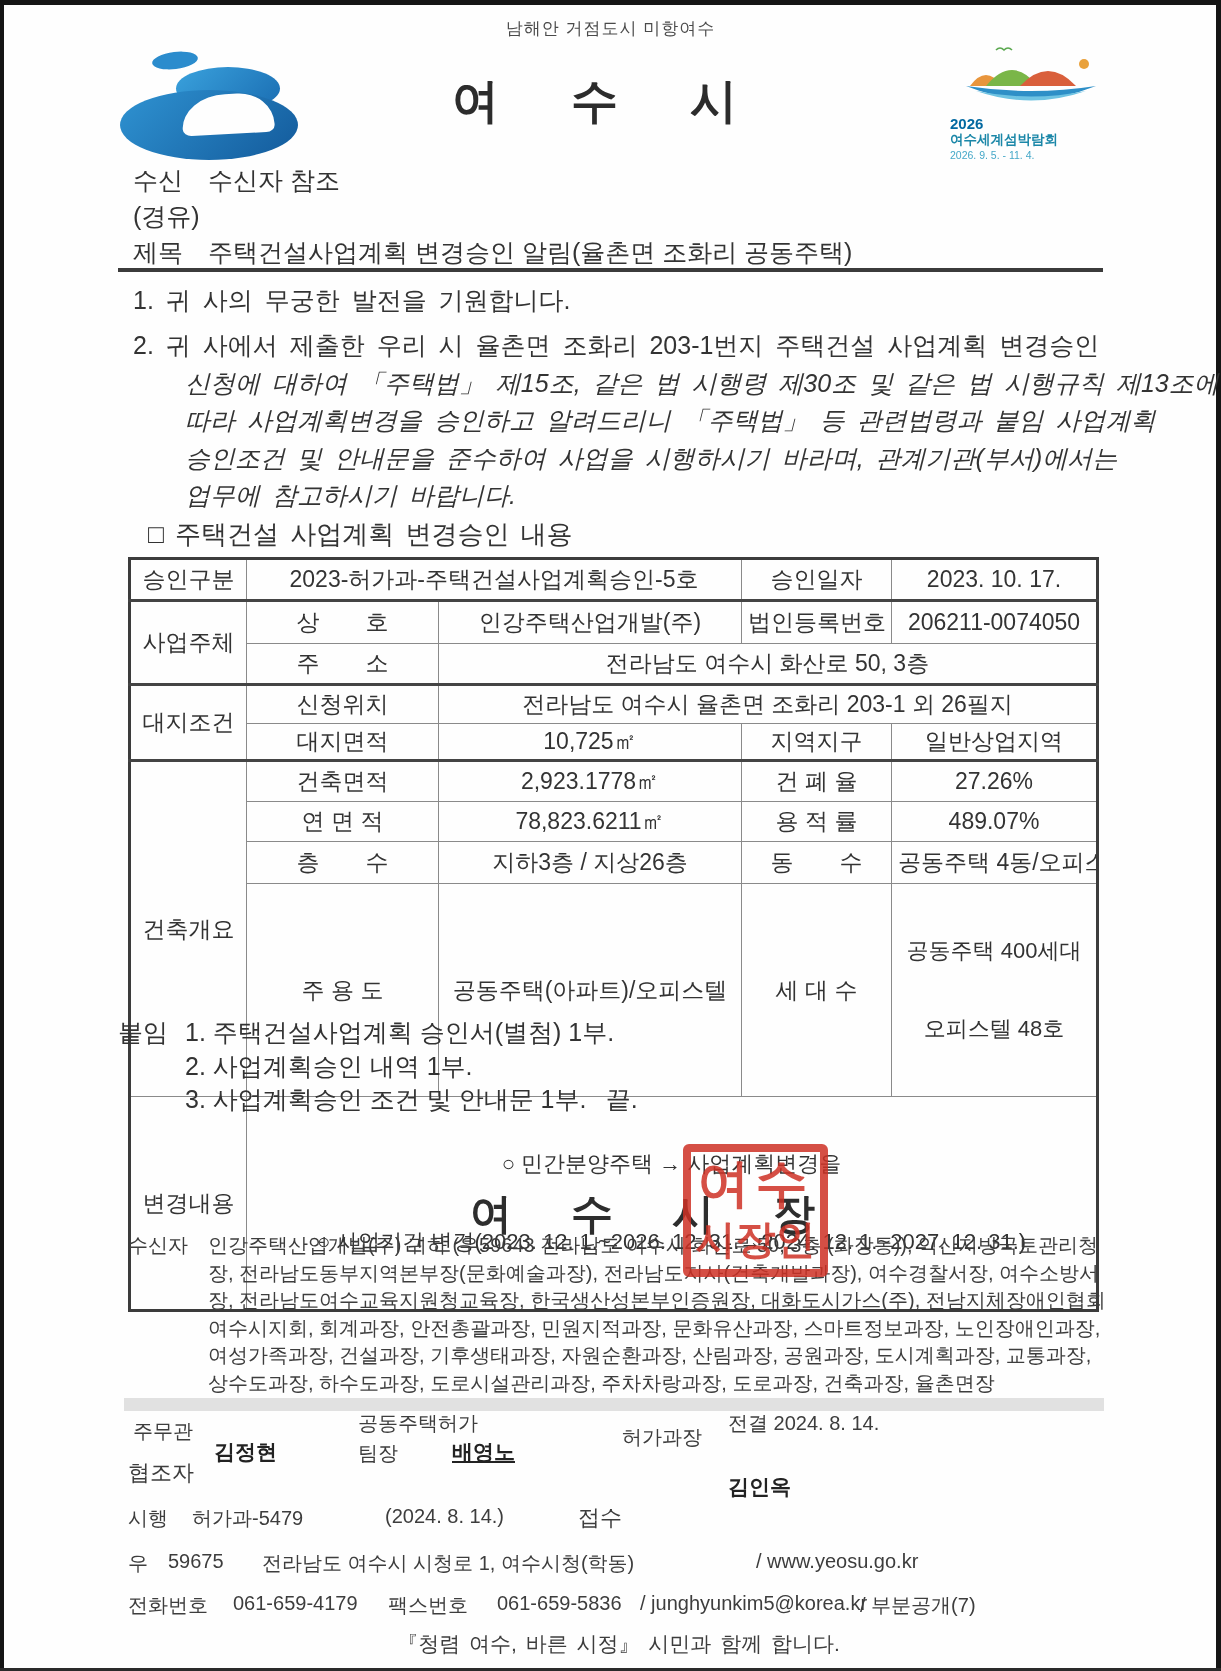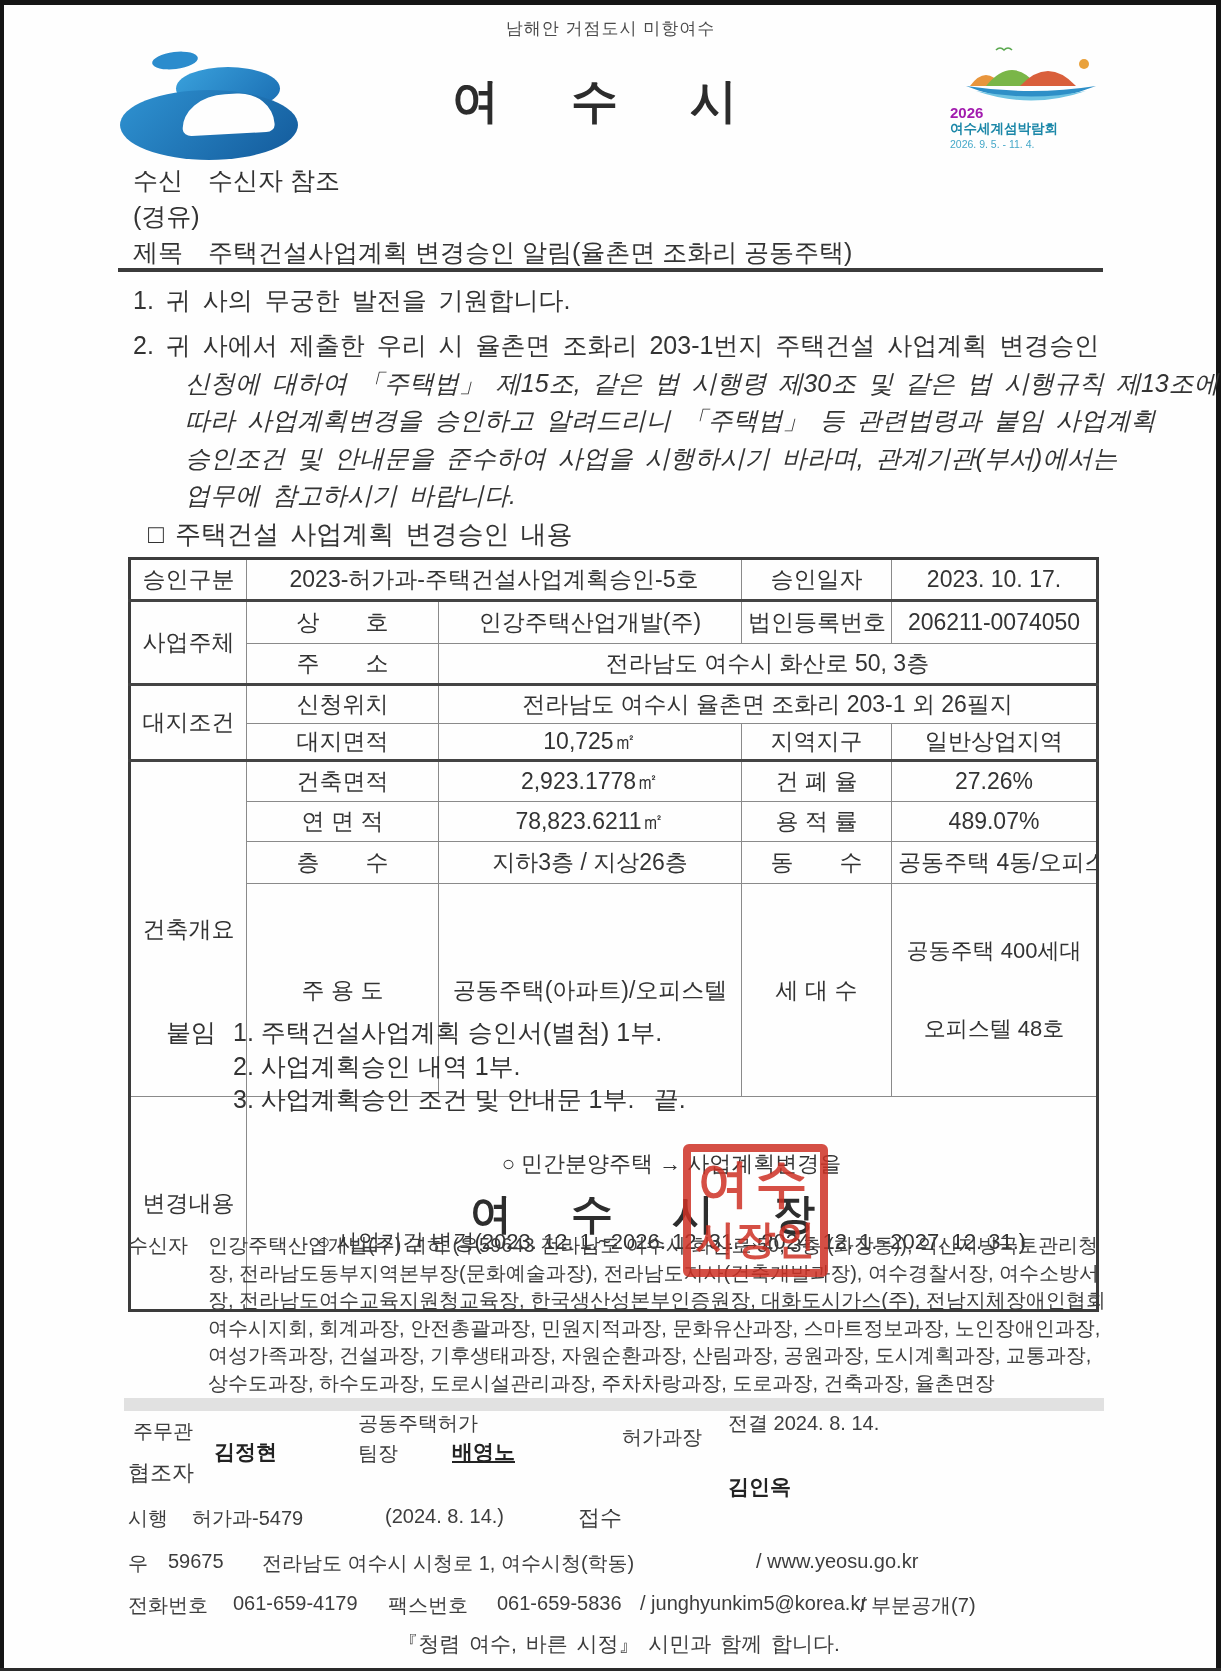--- a/index.html
+++ b/index.html
@@ -25,21 +25,21 @@
   .cl-b3 { left:0px; top:38px; width:178px; height:70px; background:linear-gradient(135deg,#2f93d2,#135a9b); border-radius:50%; }
   .cl-mtn { left:62px; top:42px; width:92px; height:40px; background:#fefefe;
     border-radius:55% 45% 10px 10px / 95% 92% 8px 8px; transform:rotate(-3deg); }
 
   .main-title { position:absolute; left:452px; top:70px; font-size:47px; font-weight:700;
     color:#2c2c2c; letter-spacing:72px; white-space:nowrap; }
 
   
   .expo-logo { position:absolute; left:950px; top:46px; width:170px; text-align:left; }
   .expo-logo svg { display:block; margin-left:6px; }
-  .expo-year { font-size:15px; font-weight:700; color:#a21caf; line-height:16px; margin-top:1px; }
+  .expo-year { font-size:15px; font-weight:700; color:#0369a1; line-height:16px; margin-top:12px; }
   .expo-name { font-size:13.5px; font-weight:700; color:#1b87a8; line-height:16px; }
   .expo-dates { font-size:10.5px; color:#46a8c8; line-height:14px; }
 
   .to-block { position:absolute; left:133px; top:162px; font-size:25px; line-height:36px; color:#333; white-space:nowrap; }
   .rule { position:absolute; left:118px; top:268px; width:985px; height:4px; background:#3b3b3b; }
 
   .para1 { position:absolute; left:133px; top:284px; font-size:25px; color:#333; word-spacing:5px; white-space:nowrap; }
   .para2 { position:absolute; left:133px; top:327px; font-size:25px; line-height:37.5px; color:#333; word-spacing:5px; white-space:nowrap; }
   .para2 div + div { margin-left:52px;font-style:italic; }
 
@@ -49,21 +49,21 @@
   table.approval { position:absolute; left:128px; top:557px; width:968px; border-collapse:collapse;
     font-size:23px; color:#333; table-layout:fixed;padding-left:6px; }
   table.approval td { border:1.5px solid #8a8a8a; text-align:center; vertical-align:middle;
     padding:2px 6px; overflow:hidden; white-space:pre; }
   table.approval { border:3px solid #3c3c3c; }
   table.approval tr.thick td { border-top:3px solid #444; }
   td.left { text-align:left; padding-left:14px; }
   td.small2 { font-size:22px; line-height:26px; }
 
   .attach { position:absolute; left:118px; top:1016px; font-size:25px; line-height:33.5px; color:#333; display:flex; white-space:nowrap; }
-  .attach .lbl { width:67px;margin-left:48px; }
+  .attach .lbl { width:67px; }
 
   .sender-title { position:absolute; left:470px; top:1186px; font-size:42px; font-weight:700;
     color:#2d2d2d; letter-spacing:59px; white-space:nowrap; }
 
   .stamp { position:absolute; left:683px; top:1144px; width:145px; height:133px;
     border:8px solid rgba(206,48,36,0.85); border-radius:6px; z-index:5;
     display:flex; flex-direction:column; justify-content:center; align-items:center;
     color:rgba(206,48,36,0.85); font-weight:700; line-height:56px; }
   .stamp .s1 { font-size:52px; letter-spacing:6px; }
   .stamp .s2 { font-size:40px; letter-spacing:0px; }

